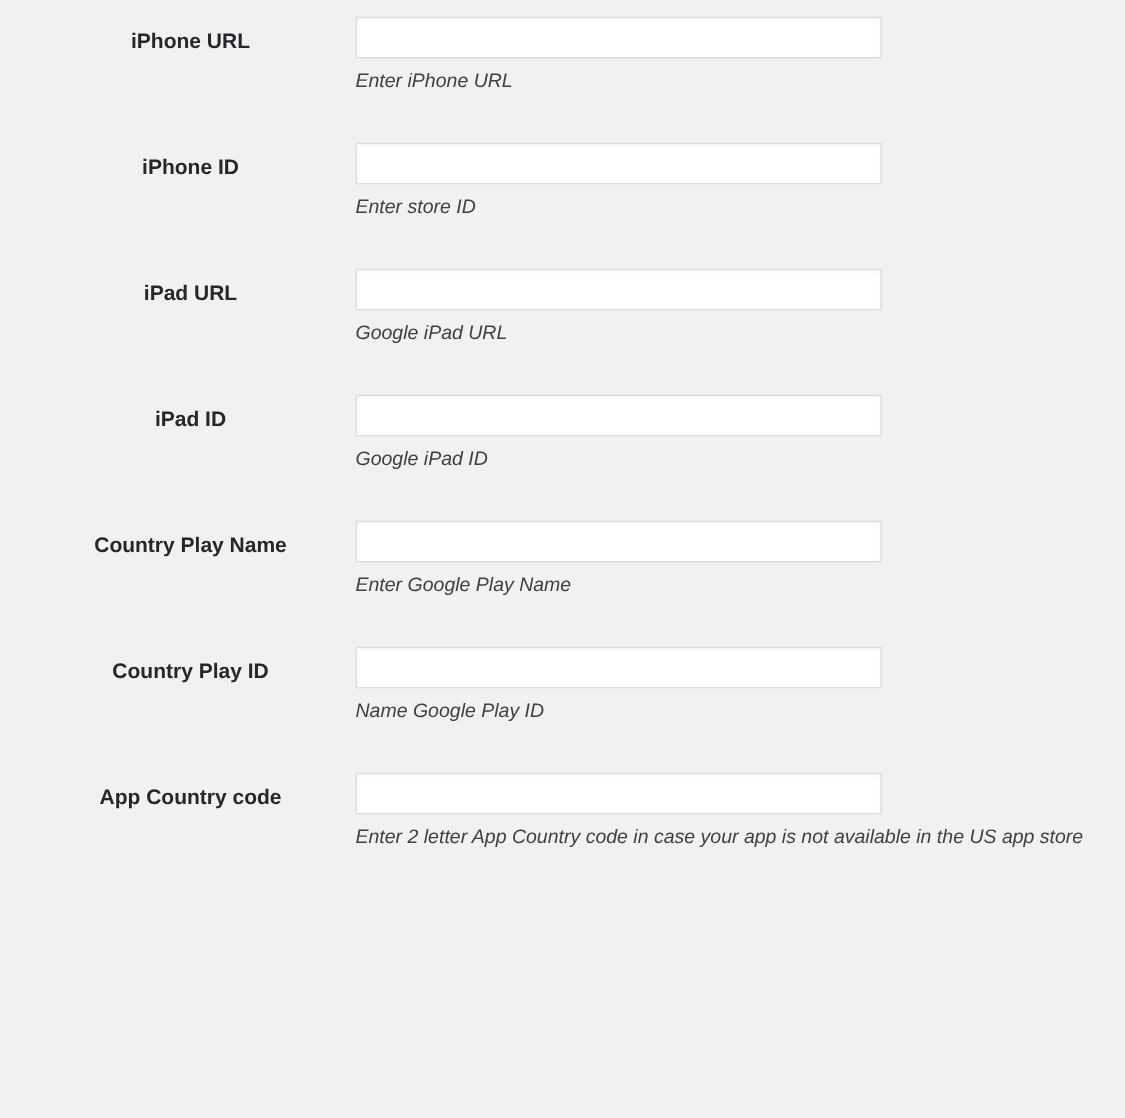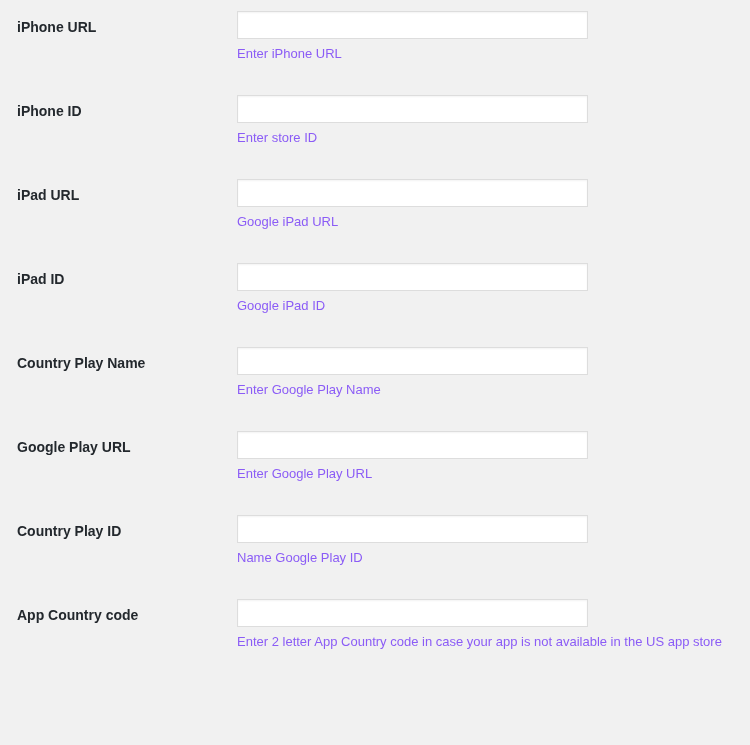--- a/index.html
+++ b/index.html
@@ -22,21 +22,21 @@
   }
 
   .form-row {
     height: 84px;
   }
 
   .label-cell {
     width: 237px;
     vertical-align: top;
     padding: 0;
-    text-align: left;
+    text-align: center;
   }
 
   .field-label {
     display: block;
     padding-left: 17px;
     padding-top: 18px;
     font-size: 14px;
     font-weight: 600;
     line-height: 1.3;
     color: #23282d;
@@ -63,22 +63,23 @@
     font-family: "Liberation Sans", sans-serif;
     font-size: 14px;
     color: #32373c;
     outline: none;
   }
 
   .field-description {
     display: block;
     margin-top: 5px;
     font-size: 13px;
+    font-style: italic;
     line-height: 1.5;
-    color: #8b5cf6;
+    color: #404040;
     white-space: nowrap;
   }
 </style>
 </head>
 <body>
 
 <table class="form-table">
   <tbody>
       <tr class="form-row">
         <td class="label-cell">
@@ -120,29 +121,20 @@
         <td class="label-cell">
           <label class="field-label">Country Play Name</label>
         </td>
         <td class="field-cell">
           <input type="text" class="text-input" value="" placeholder="" style="">
           <span class="field-description">Enter Google Play Name</span>
         </td>
       </tr>
       <tr class="form-row">
         <td class="label-cell">
-          <label class="field-label">Google Play URL</label>
-        </td>
-        <td class="field-cell">
-          <input type="text" class="text-input" value="" placeholder="" style="">
-          <span class="field-description">Enter Google Play URL</span>
-        </td>
-      </tr>
-      <tr class="form-row">
-        <td class="label-cell">
           <label class="field-label">Country Play ID</label>
         </td>
         <td class="field-cell">
           <input type="text" class="text-input" value="" placeholder="" style="">
           <span class="field-description">Name Google Play ID</span>
         </td>
       </tr>
       <tr class="form-row">
         <td class="label-cell">
           <label class="field-label">App Country code</label>

